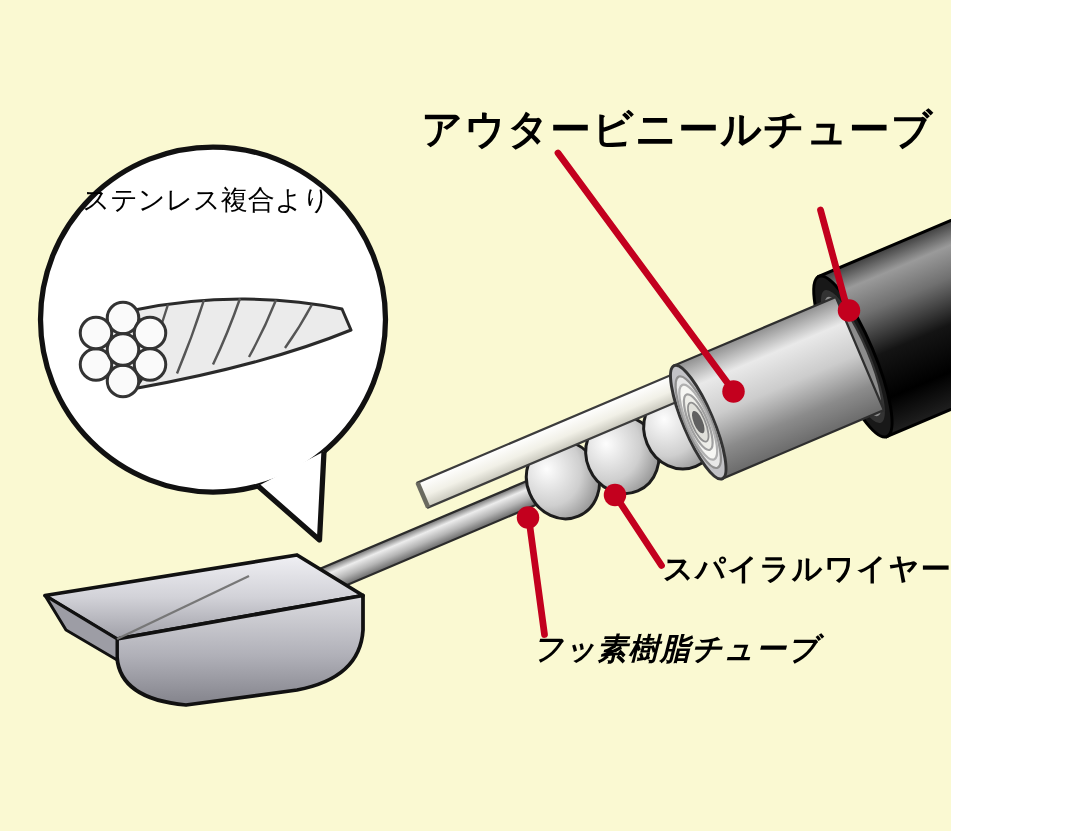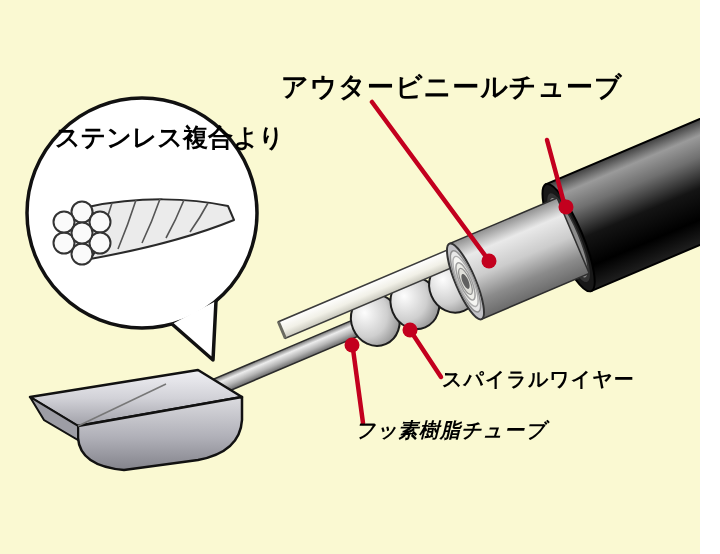--- a/index.html
+++ b/index.html
@@ -1,35 +1,35 @@
 <!DOCTYPE html>
 <html><head>
 <meta charset="utf-8">
 <style>
   html,body{margin:0;padding:0;}
   body{font-family:"DejaVu Sans","Liberation Sans",sans-serif;}
   #stage{
     position:relative;
-    width:700px;height:554px;
+    width:634px;height:554px;
     background:#FAF9D2;
     overflow:hidden;
   }
   #stage svg{position:absolute;left:0;top:0;}
   .lbl{
     position:absolute;
     color:#000;
     font-weight:800;
     white-space:nowrap;
     letter-spacing:1px;
     line-height:1.1;
   }
   .lbl-top{font-size:27px;}
   .lbl-mid{font-size:20px;}
   .lbl-italic{font-style:italic;}
-  .lbl-bubble{font-size:25px;font-weight:700;letter-spacing:0;}
+  .lbl-bubble{font-size:18px;font-weight:400;letter-spacing:0;}
 </style>
 </head>
 <body>
 
 <div id="stage">
 
   <svg width="720" height="554" viewBox="0 0 720 554">
     <defs>
       <linearGradient id="gProtect" x1="0" y1="0" x2="0" y2="1">
         <stop offset="0" stop-color="#3f3f3f"></stop>
@@ -150,18 +150,18 @@
       <line x1="363" y1="423" x2="353" y2="349" stroke="#C3001E" stroke-width="4.5"></line>
       <circle cx="352" cy="345" r="7.5" fill="#C3001E"></circle>
     </g>
   </svg>
 
   <div class="lbl lbl-top" style="left:281px;top:72px;">アウタービニールチューブ</div>
 
 
   <div class="lbl lbl-mid" style="left:442px;top:368px;">スパイラルワイヤー</div>
 
-  <div class="lbl lbl-mid lbl-italic" style="left:355px;top:421px;font-family:Liberation Mono, monospace;">フッ素樹脂チューブ</div>
+  <div class="lbl lbl-mid lbl-italic" style="left:355px;top:421px;">フッ素樹脂チューブ</div>
 
   <div class="lbl lbl-bubble" style="left:55px;top:124px;">ステンレス複合より</div>
 
 
 </div>
 
 </body></html>

